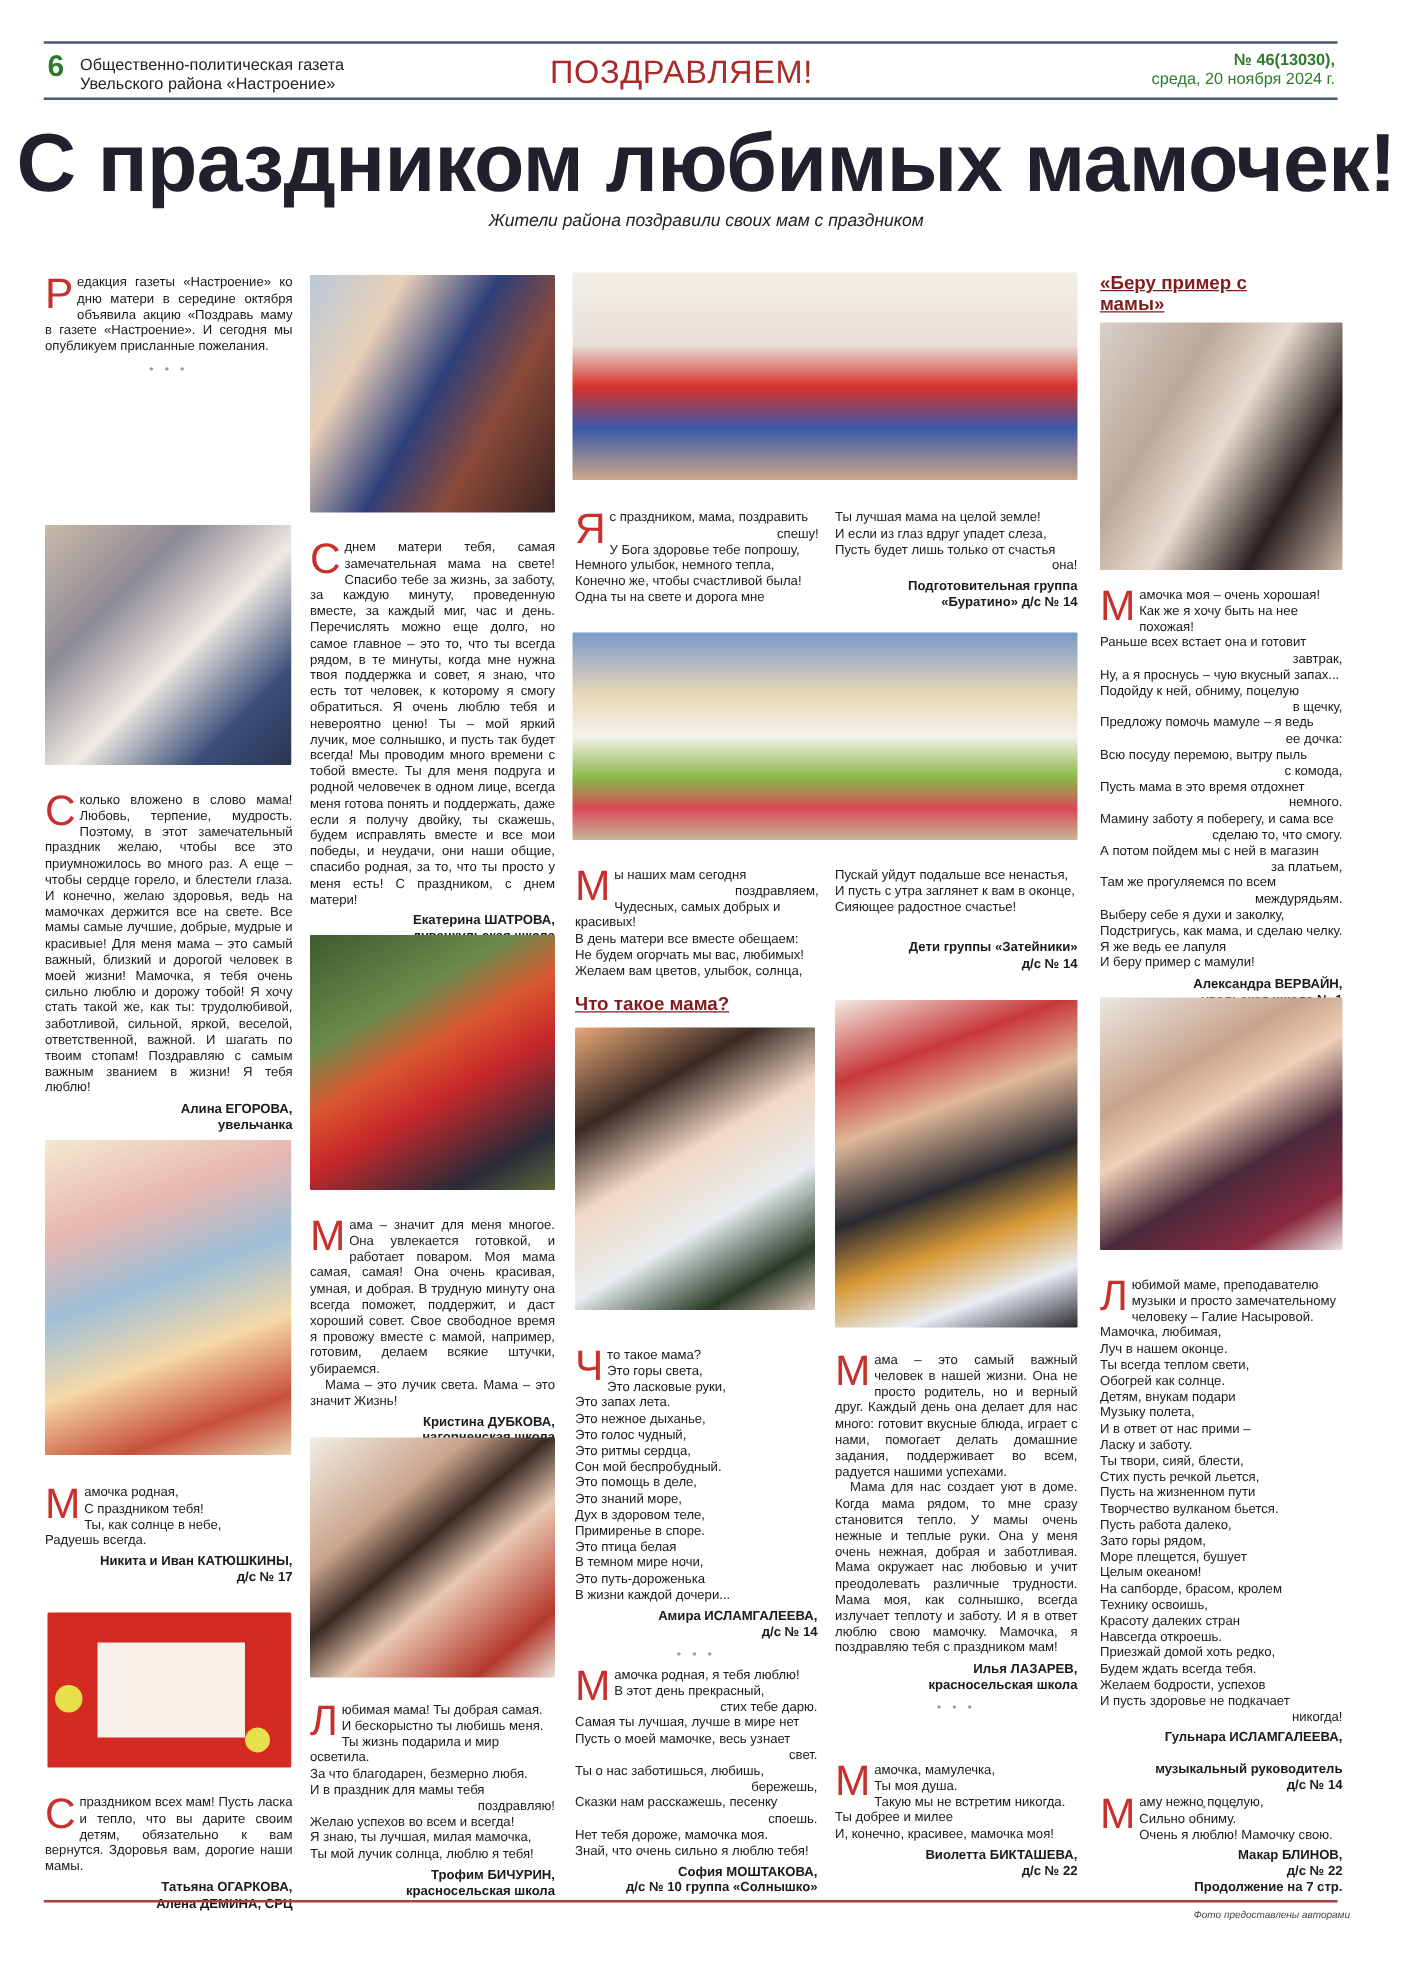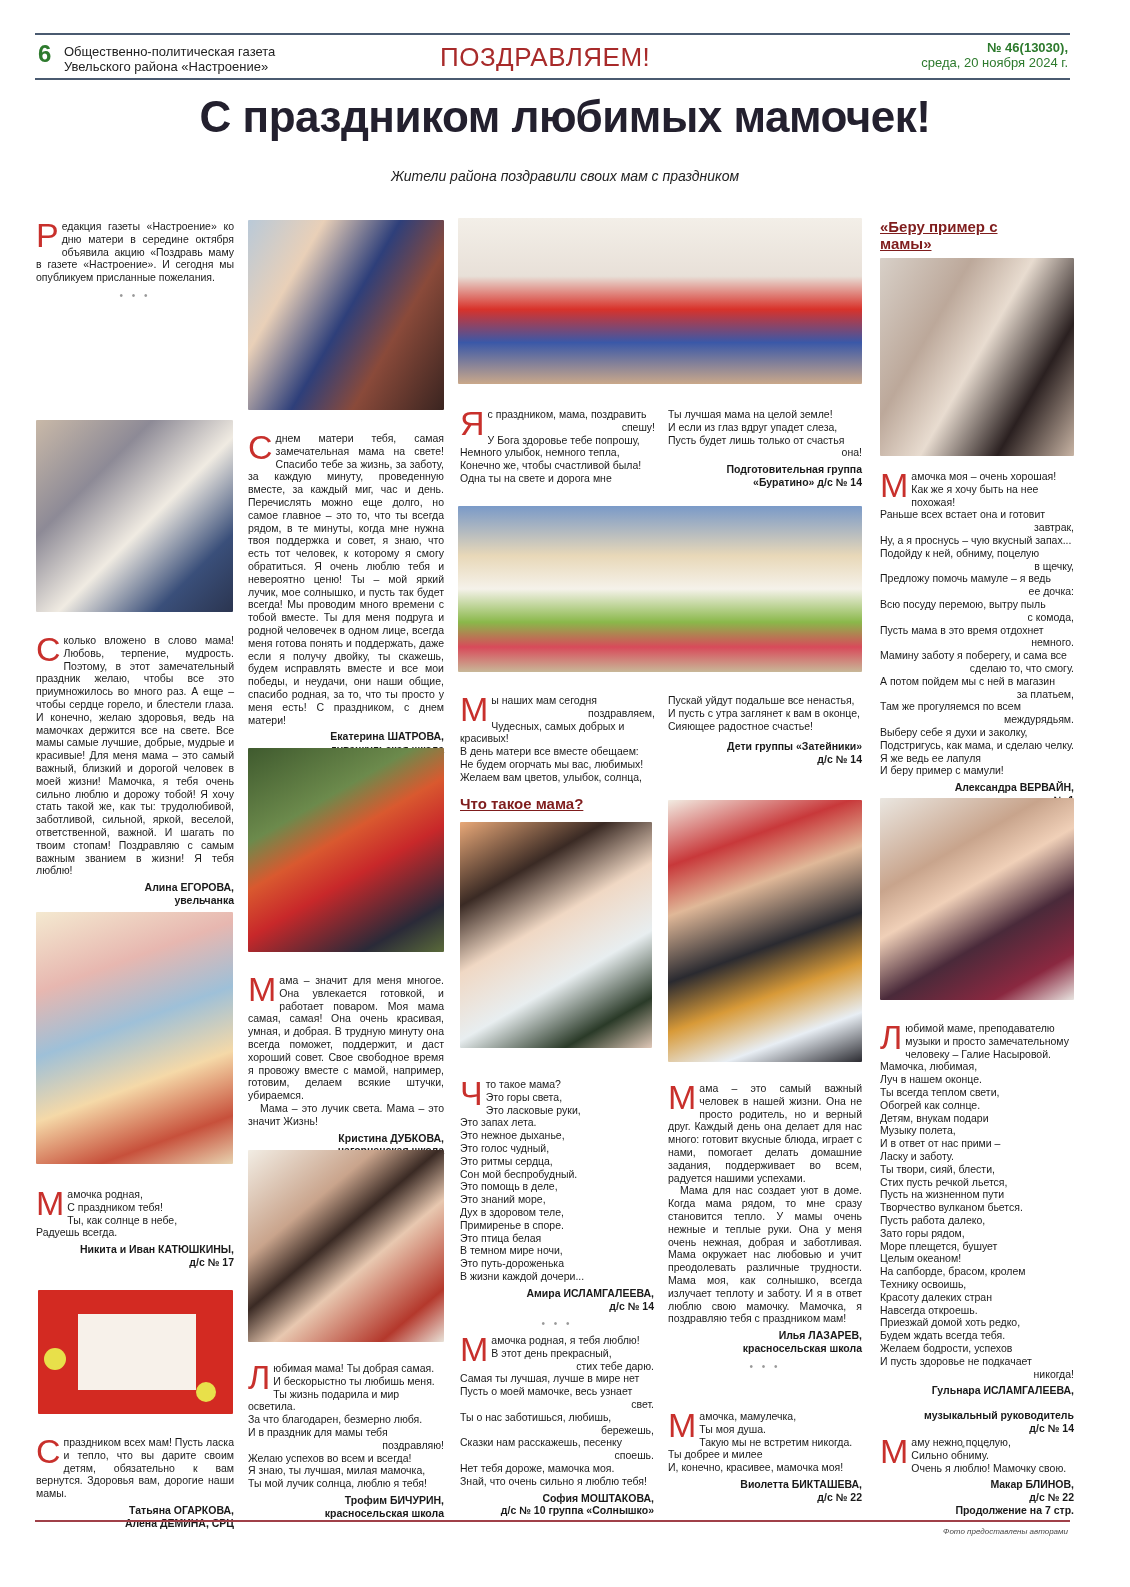--- a/index.html
+++ b/index.html
@@ -4,34 +4,34 @@
 <style>
   html, body { margin:0; padding:0; background:#fff; }
   body { width:1130px; height:1587px; position:relative; overflow:hidden; font-family:"Liberation Sans", sans-serif; color:#1a1a1a; }
   .abs { position:absolute; }
   .rule { position:absolute; left:35px; width:1035px; height:2px; background:#4a5a70; }
   #page-num { left:38px; top:40px; font-size:24px; font-weight:bold; color:#2d7a2d; }
   #paper-name { left:64px; top:44px; font-size:13px; line-height:15px; color:#222; }
   #rubric { left:440px; top:42px; font-size:26px; color:#a82a2a; letter-spacing:0.5px; }
   #issue { right:62px; top:40px; text-align:right; font-size:13px; line-height:15px; color:#2d7a2d; }
   #issue .num { font-weight:bold; }
-  #headline { left:0; width:1130px; top:92px; text-align:center; font-size:44px; font-weight:bold; color:#23202e; letter-spacing:-0.5px; }
+  #headline { left:0; width:1130px; top:92px; text-align:center; font-size:66px; font-weight:bold; color:#23202e; letter-spacing:-0.5px; }
   #subhead { left:0; width:1130px; top:168px; text-align:center; font-size:14px; font-style:italic; color:#222; }
   .col { position:absolute; font-size:10.5px; line-height:12.8px; color:#1a1a1a; }
   .lead { font-weight:bold; font-style:italic; font-size:12.5px; line-height:16px; }
   .txt { text-align:justify; }
   .txt p, .poem p { margin:0; }
   .drop { float:left; font-size:34px; line-height:28px; color:#c8302c; margin:1px 3px 0 0; font-weight:normal; }
   .sig { text-align:right; font-weight:bold; margin-top:4px; }
   .dots { text-align:center; color:#999; font-size:10px; letter-spacing:3px; margin:6px 0 4px; }
   .photo { position:absolute; border-radius:1px; overflow:hidden; }
   .section-title { font-size:15px; font-weight:bold; color:#7f1d1d; line-height:17px;text-decoration:underline; }
   .poem .r { text-align:right; }
   #footer-rule { position:absolute; left:35px; width:1035px; top:1520px; height:2px; background:#a04048; }
-  #footer-credit { position:absolute; right:62px; top:1527px; font-size:8px; font-style:italic; color:#444;text-align:right; }
+  #footer-credit { position:absolute; right:50px; top:1527px; font-size:8px; font-style:italic; color:#444;text-align:right; }
 </style>
 </head>
 <body>
 
 <div class="rule" style="top:33px;"></div>
 <div class="abs" id="page-num">6</div>
 <div class="abs" id="paper-name">
   <div>Общественно-политическая газета</div>
   <div>Увельского района «Настроение»</div>
 </div>
@@ -137,21 +137,21 @@
   <p class="r">поздравляем,</p>
   <p>Чудесных, самых добрых и красивых!</p>
   <p>В день матери все вместе обещаем:</p>
   <p>Не будем огорчать мы вас, любимых!</p>
   <p>Желаем вам цветов, улыбок, солнца,</p>
 </div>
 <div class="col poem" style="left:668px; top:694px; width:194px;">
   <p>Пускай уйдут подальше все ненастья,</p>
   <p>И пусть с утра заглянет к вам в оконце,</p>
   <p>Сияющее радостное счастье!</p>
-  <div class="sig" style="margin-top:8px;">Дети группы «Затейники»</div>
+  <div class="sig" style="margin-top:20px;">Дети группы «Затейники»</div>
   <div class="sig" style="margin-top:0">д/с № 14</div>
 </div>
 
 <div class="abs section-title" style="left:460px; top:795px;">Что такое мама?</div>
 <div class="photo" style="left:460px; top:822px; width:192px; height:226px; background:linear-gradient(150deg,#e8a878 0%,#3a2a24 25%,#f0d8c4 45%,#e8eef0 65%,#2a3a28 85%,#e0c8b8 100%);"></div>
 <div class="col poem" style="left:460px; top:1078px; width:194px;">
   <span class="drop">Ч</span>
   <p>то такое мама?</p>
   <p>Это горы света,</p>
   <p>Это ласковые руки,</p>

